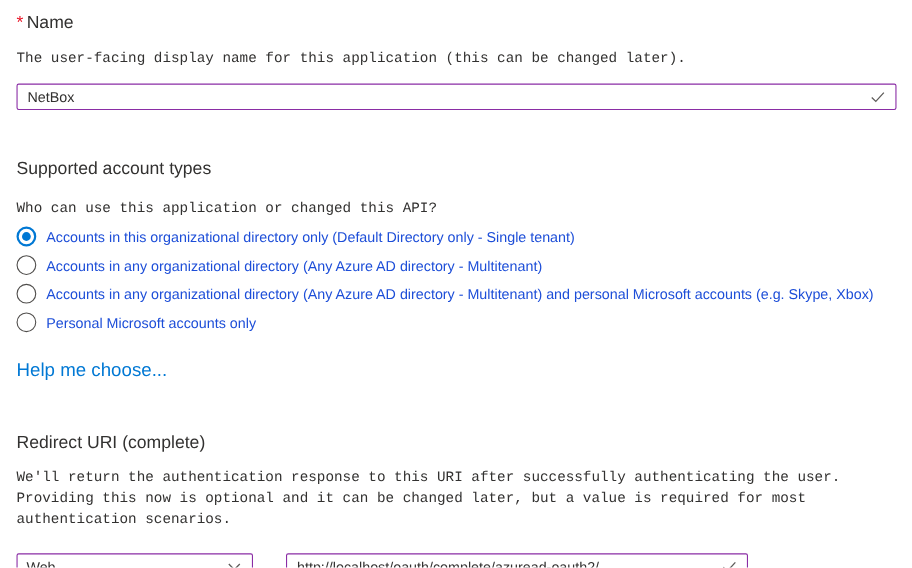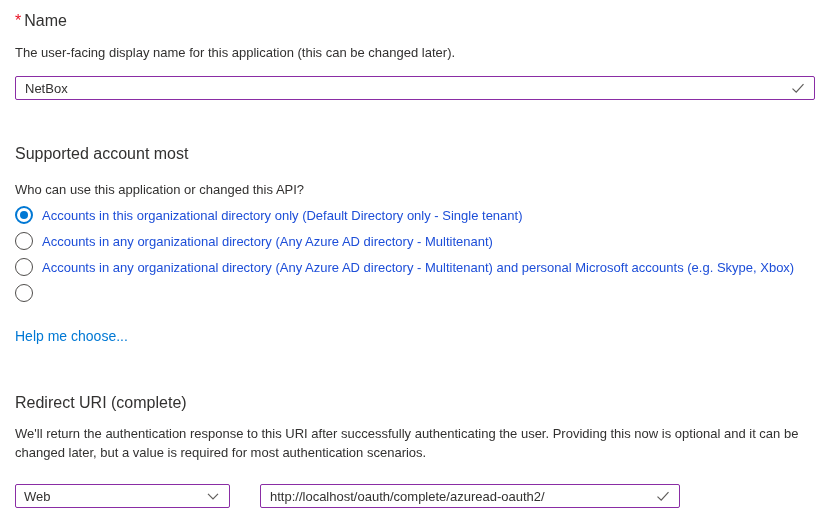--- a/index.html
+++ b/index.html
@@ -21,20 +21,21 @@
     color: #323130;
   }
   .required-star {
     color: #e81123;
     margin-right: 3px;
   }
   .body-text {
     font-size: 13px;
     line-height: 17px;
     color: #323130;
+    font-family: Liberation Mono, monospace;
   }
   #name-title { margin-top: 10px; }
   #name-desc { margin-top: 12px; }
 
   .field-box {
     height: 24px;
     border: 1px solid #8a2da5;
     border-radius: 2px;
     background: #ffffff;
     display: flex;
@@ -93,21 +94,21 @@
     margin-left: 9px;
     font-size: 13px;
     color: #1d4ed8;
     white-space: nowrap;
   }
 
   #help-link {
     display: inline-block;
     margin-top: 22px;
     color: #0078d4;
-    font-size: 14px;
+    font-size: 17px;
     line-height: 17px;
     text-decoration: none;
     cursor: pointer;
   }
 
   #redirect-title { margin-top: 47px; }
   #redirect-desc {
     margin-top: 10px;
     line-height: 19px;
     max-width: 800px;
@@ -139,38 +140,39 @@
 <div class="field-box" id="name-input">
   <span class="value">NetBox</span>
   <span class="trail-icon">
     <svg width="16" height="16" viewBox="0 0 16 16">
         <path d="M2.5 8.6 L6.2 12.2 L13.5 4.2" fill="none" stroke="#605e5c" stroke-width="1.2"></path>
       </svg>
   </span>
 </div>
 
 
-<div class="section-title" id="account-title">Supported account most</div>
+<div class="section-title" id="account-title">Supported account types</div>
 <div class="body-text" id="account-question">Who can use this application or changed this API?</div>
 
 <div id="radio-list">
   <div class="radio-row">
     <span class="radio-circle selected"></span>
     <span class="radio-label">Accounts in this organizational directory only (Default Directory only - Single tenant)</span>
   </div>
   <div class="radio-row">
     <span class="radio-circle"></span>
     <span class="radio-label">Accounts in any organizational directory (Any Azure AD directory - Multitenant)</span>
   </div>
   <div class="radio-row">
     <span class="radio-circle"></span>
     <span class="radio-label">Accounts in any organizational directory (Any Azure AD directory - Multitenant) and personal Microsoft accounts (e.g. Skype, Xbox)</span>
   </div>
   <div class="radio-row">
     <span class="radio-circle"></span>
+    <span class="radio-label">Personal Microsoft accounts only</span>
   </div>
 </div>
 
 <a id="help-link" href="#">Help me choose...</a>
 
 
 <div class="section-title" id="redirect-title">Redirect URI (complete)</div>
 <div class="body-text" id="redirect-desc">We'll return the authentication response to this URI after successfully authenticating the user. Providing this now is optional and it can be changed later, but a value is required for most authentication scenarios.</div>
 
 <div id="redirect-controls">

